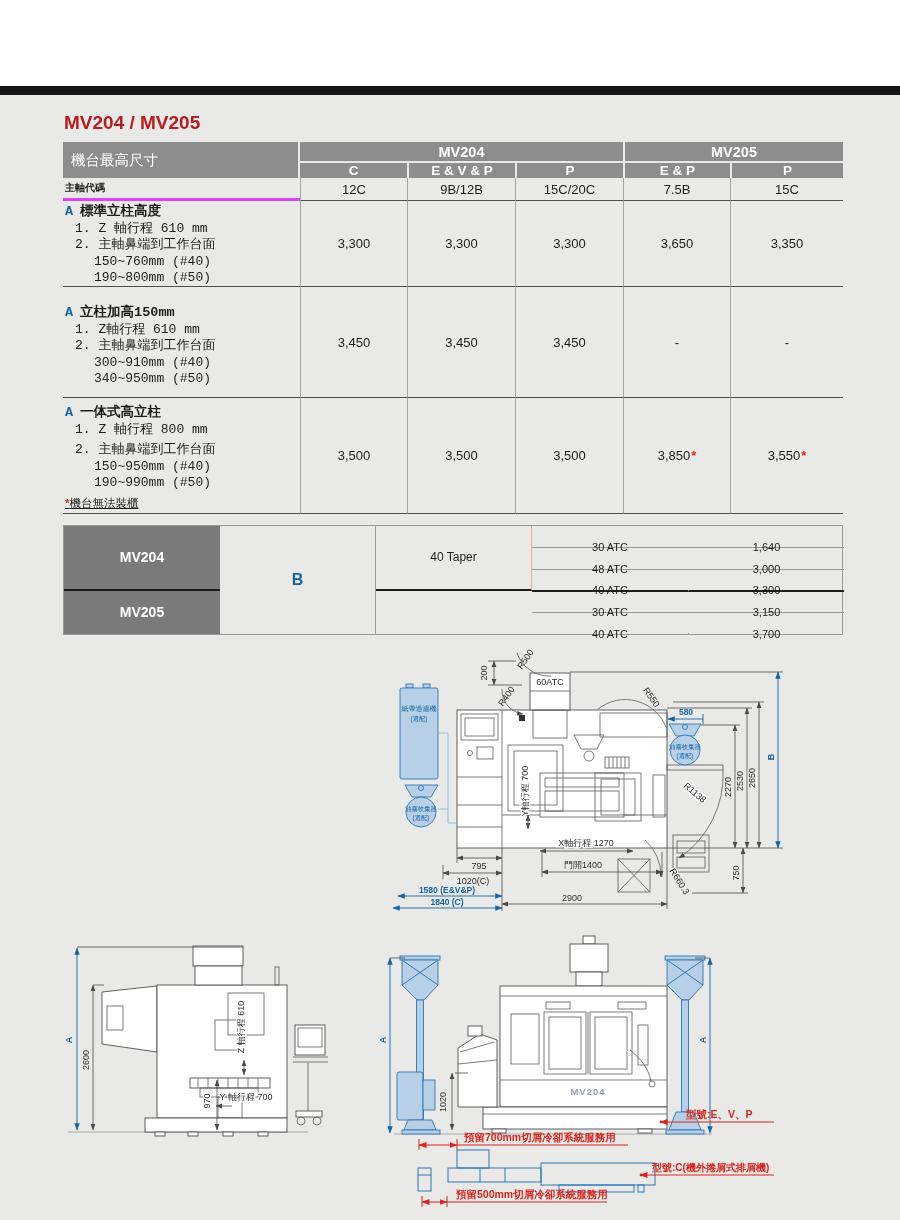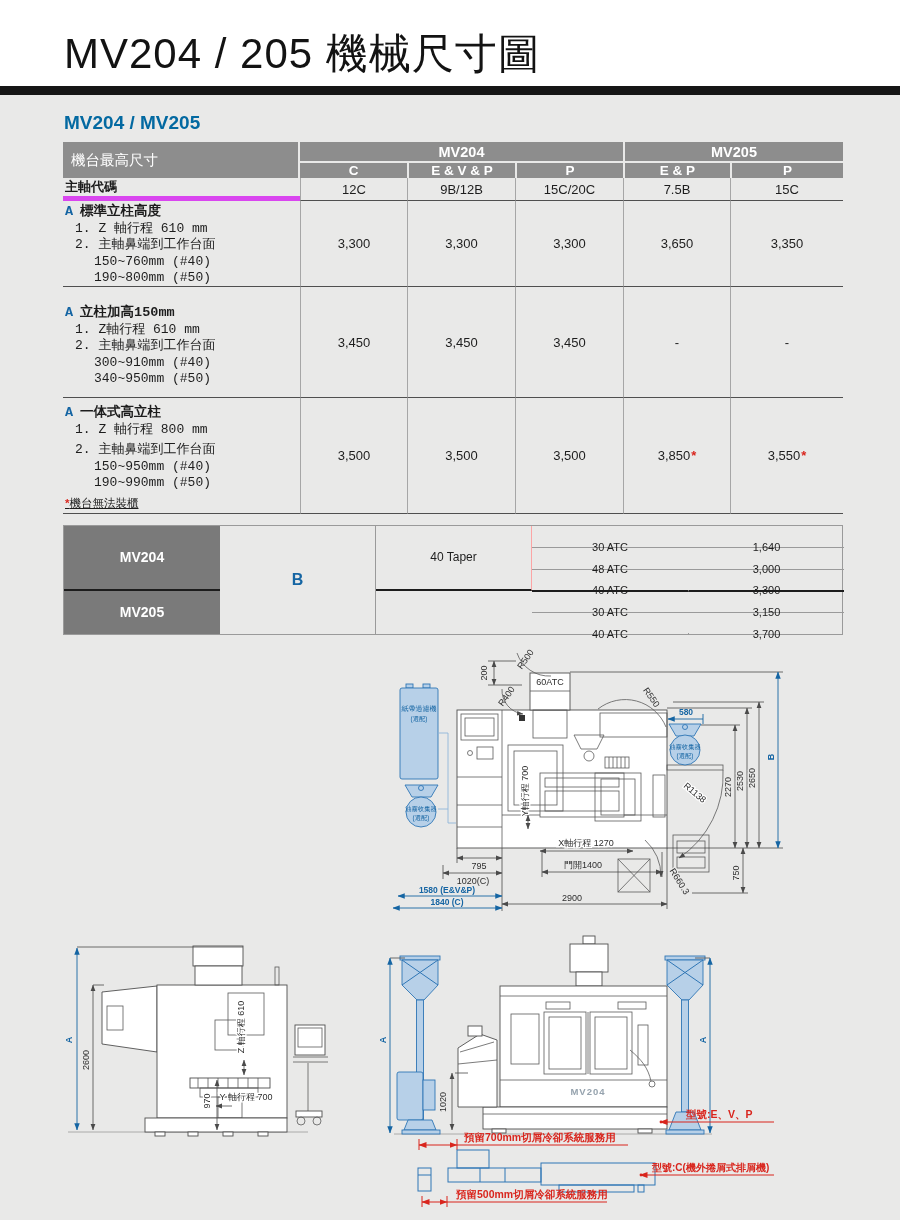--- a/index.html
+++ b/index.html
@@ -1,36 +1,36 @@
 <!DOCTYPE html>
 <html><head>
 <meta charset="utf-8">
 <style>
   html,body{margin:0;padding:0;background:#ffffff;}
   .page{position:relative;width:900px;height:1220px;background:#ffffff;overflow:hidden;
         font-family:"Liberation Sans","DejaVu Sans",sans-serif;color:#1d1d1d;}
   .title{position:absolute;left:64px;top:26px;font-size:42px;letter-spacing:1px;color:#131313;white-space:nowrap;}
   .blackbar{position:absolute;left:0;top:86px;width:900px;height:9px;background:#161616;}
   .contentbg{position:absolute;left:0;top:95px;width:900px;height:1125px;background:#e9e9e8;}
-  .subtitle{position:absolute;left:64px;top:112px;font-size:19px;font-weight:bold;color:#0369a1;}
+  .subtitle{position:absolute;left:64px;top:112px;font-size:19px;font-weight:bold;color:#b91c1c;}
 
   
   .t1{position:absolute;left:63px;top:142px;width:780px;display:grid;
       grid-template-columns:237px 107px 108px 108px 107px 113px;
       grid-template-rows:19px 2px 15px 23px 86px 111px 116px;}
   .t1 .h{background:#8d8d8d;color:#ffffff;display:flex;align-items:center;justify-content:center;
          font-weight:bold;font-size:13.5px;}
   .t1 .corner{justify-content:flex-start;padding-left:8px;font-size:14.5px;font-weight:normal;}
   .t1 .g{font-size:14.5px;}
   .t1 .gl{border-left:2px solid #e9e9e8;}
   .t1 .cr{border-right:2px solid #e9e9e8;}
   .t1 .lcell{padding-left:2px;font-size:13px;line-height:16.5px;border-bottom:1px solid #4f4f4f;font-family:Liberation Mono, monospace;}
   .t1 .vcell{display:flex;align-items:center;justify-content:center;font-size:13px;
              border-left:1px solid #a6a6a6;border-bottom:1px solid #4f4f4f;}
-  .t1 .slabel{font-weight:bold;display:flex;align-items:center;border-bottom:5px solid #d946ef;padding-left:2px;font-size:13px;}
+  .t1 .slabel{font-weight:bold;display:flex;align-items:center;border-bottom:3px solid #d946ef;padding-left:2px;font-size:10px;}
   .btitle{font-weight:bold;font-size:13.5px;}
   .btitle .am{color:#1565a3;margin-right:7px;font-weight:bold;}
   .bl.n{padding-left:10px;}
   .bl.r{padding-left:29px;}
   .pt3{padding-top:3px;} .pt18{padding-top:18px;} .pt7{padding-top:7px;}
   .star{color:#d9251d;font-weight:bold;margin-left:1px;}
   .footnote{position:absolute;left:64px;top:496px;font-size:11.5px;color:#1d1d1d;text-decoration:underline;}
 
   
   .t2{position:absolute;left:63px;top:525px;width:780px;display:grid;
@@ -63,21 +63,20 @@
   text.bt{fill:#1565a3;font-weight:bold;}
   text.sm{font-size:7px;fill:#1565a3;}
   text.xs{font-size:6.3px;fill:#1565a3;}
   text.rt{fill:#d9251d;font-weight:bold;font-size:10.5px;}
   text.mid{text-anchor:middle;}
 </style>
 </head>
 <body>
 
 <div class="page">
-  <div class="title">MV204 / 205 機械尺寸圖</div>
   <div class="blackbar"></div>
   <div class="contentbg"></div>
   <div class="subtitle">MV204 / MV205</div>
 
   <div class="t1">
     <div class="h corner cr" style="grid-area:1/1/4/2">機台最高尺寸</div>
     <div class="h g" style="grid-area:1/2/2/5">MV204</div>
     <div class="h g gl" style="grid-area:1/5/2/7">MV205</div>
     <div class="h" style="grid-area:3/2/4/3">C</div>
     <div class="h gl" style="grid-area:3/3/4/4">E &amp; V &amp; P</div>

